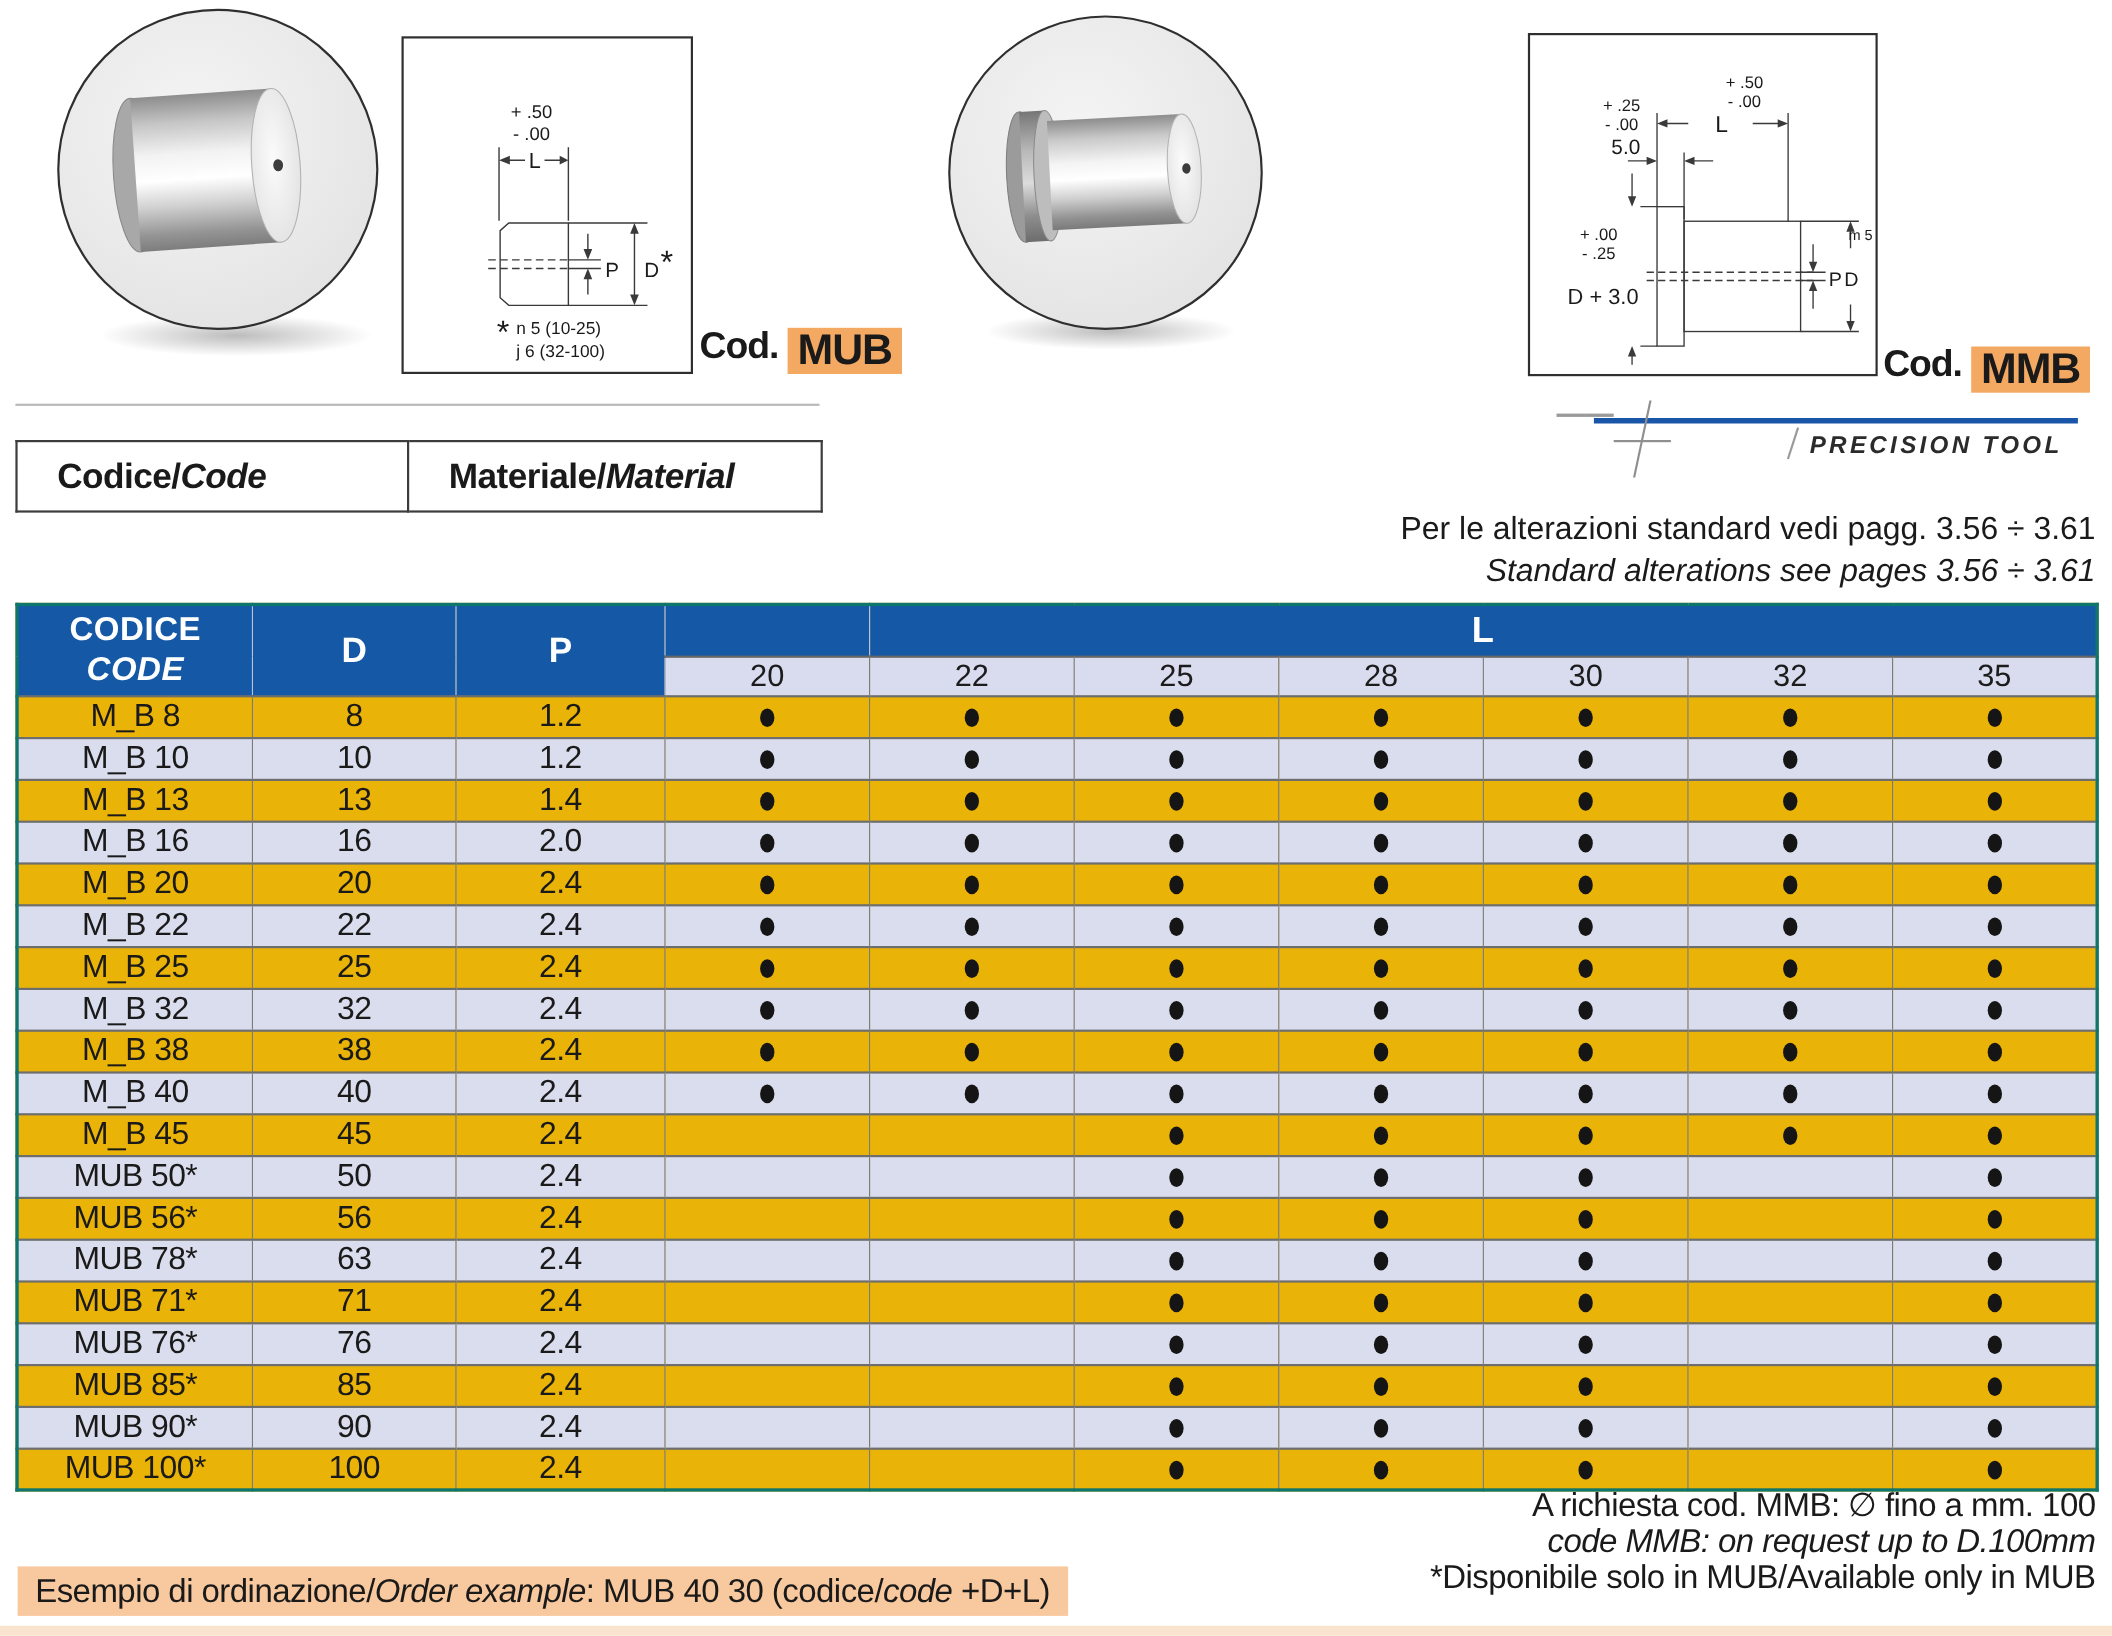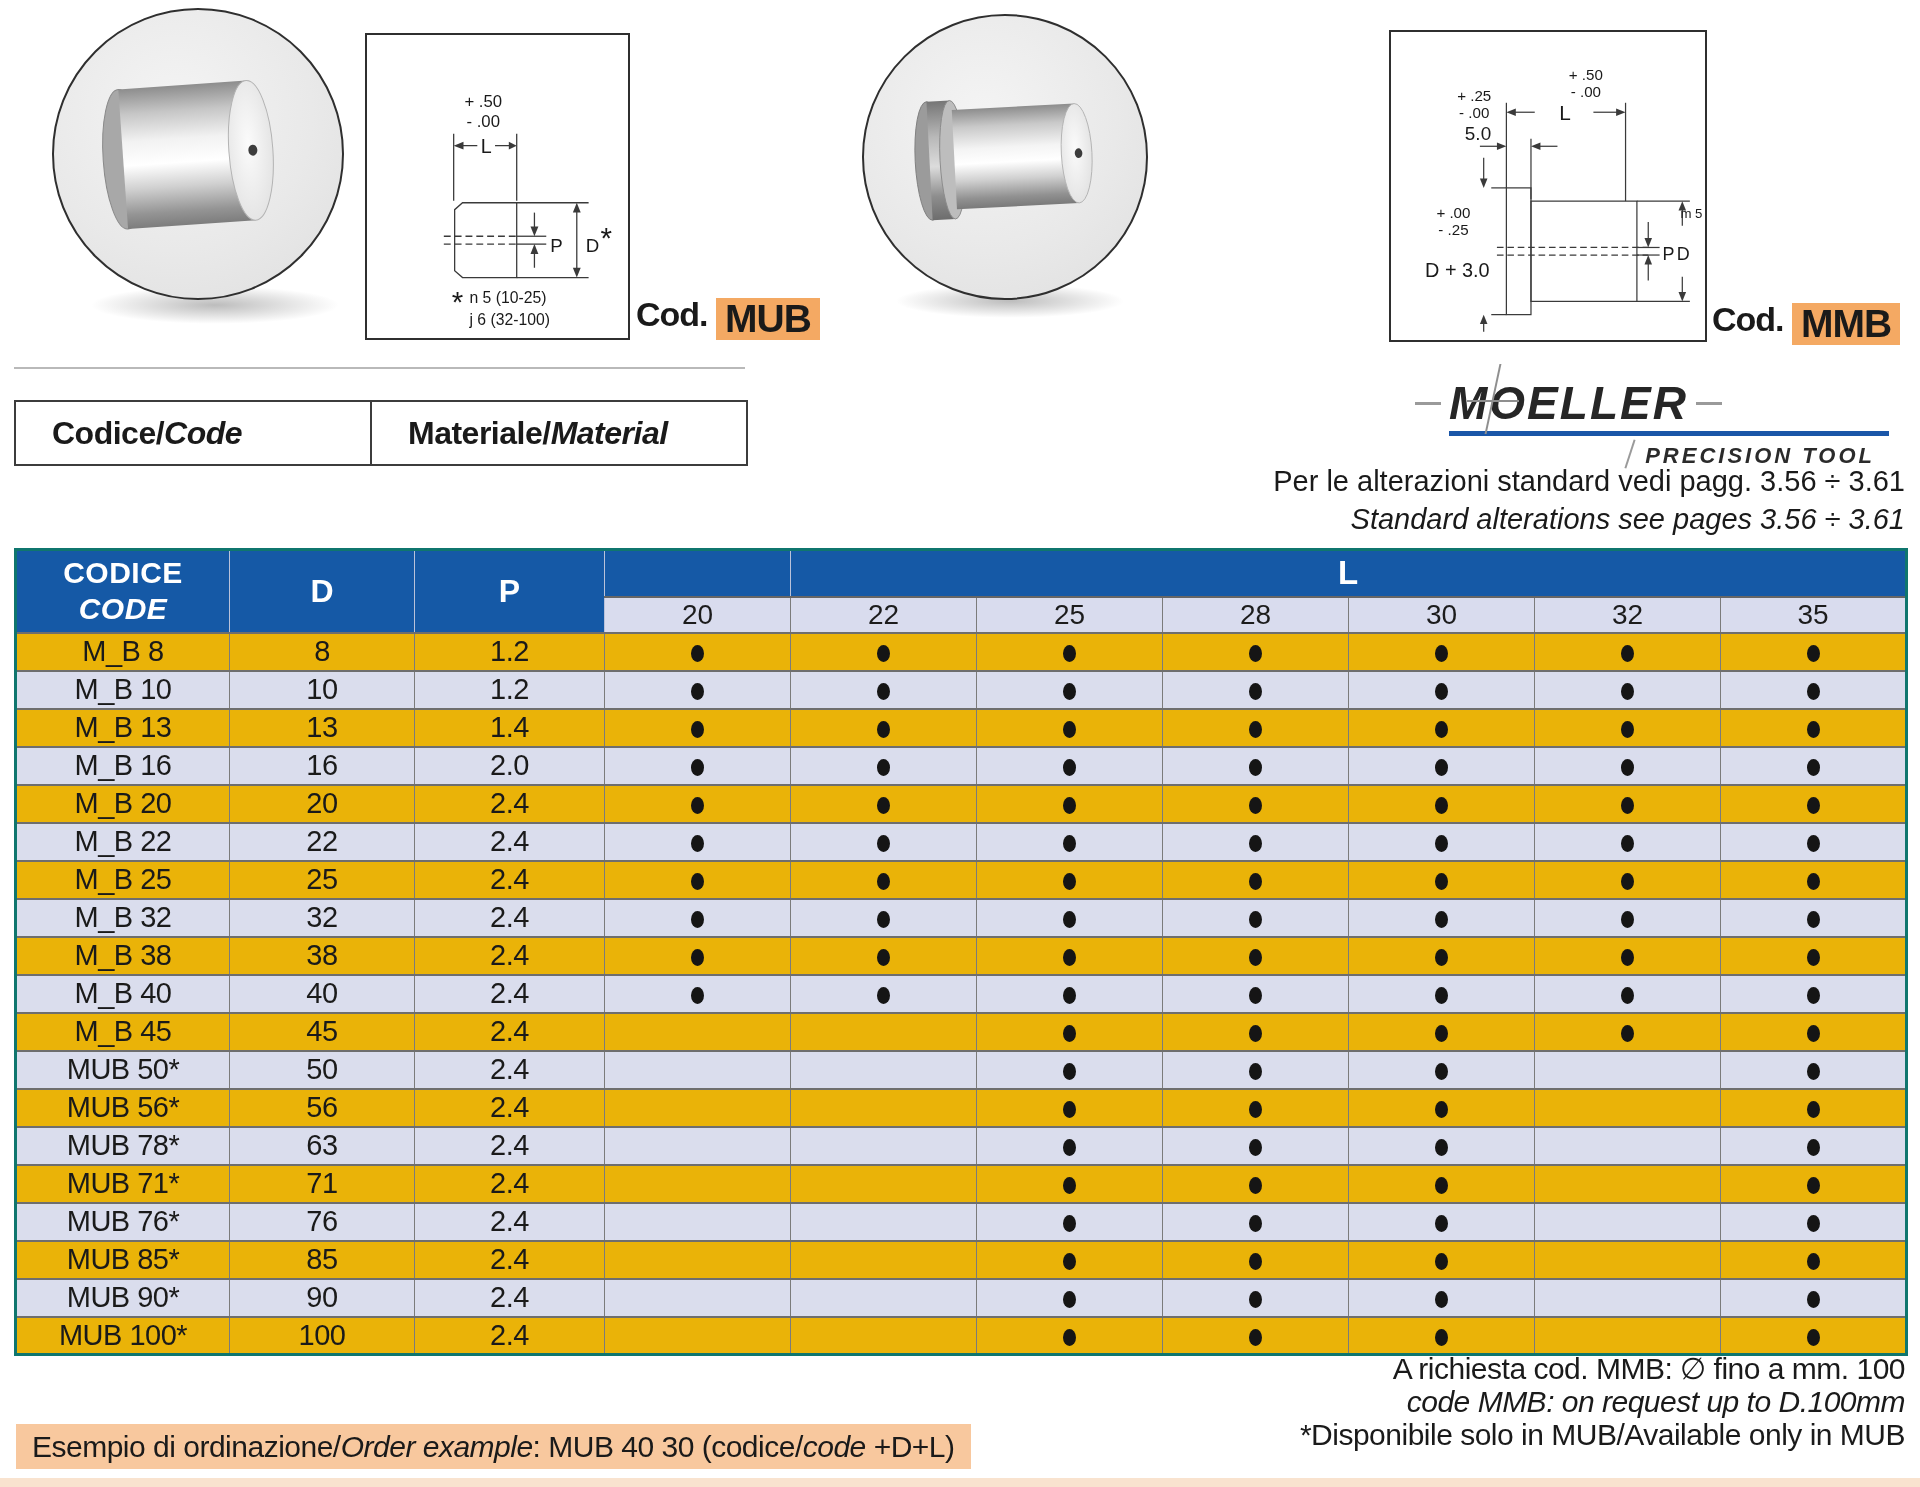--- a/index.html
+++ b/index.html
@@ -225,29 +225,28 @@
       <line class="dln" x1="260" y1="278" x2="316" y2="278"></line>
       <line class="dln" x1="308" y1="198" x2="308" y2="181"></line>
       <polygon class="dply" points="308,172 304,182 312,182"></polygon>
       <line class="dln" x1="308" y1="252" x2="308" y2="269"></line>
       <polygon class="dply" points="308,278 304,268 312,268"></polygon>
       <text x="302" y="234" font-size="19">D</text>
       <text x="306" y="190" font-size="14">m 5</text>
     </svg>
   </div>
 
-  <div class="code-label" style="left:1712px;top:300px">
+  <div class="code-label" style="left:1712px;top:312px">
     <span>Cod.</span>
     <span class="chip">MMB</span>
   </div>
 
   <div class="brand" style="left:1415px;top:376px">
     <div class="brand-row">
       <span class="brand-dash"></span>
-      <span class="brand-word">MOELLER</span>
       <span class="cross-v"></span>
       <span class="cross-h"></span>
       <span class="brand-dash"></span>
     </div>
     <div class="brand-underline"></div>
     <div class="brand-tagline">
       <span class="tag-slash"></span>
       <span class="tagtext">PRECISION TOOL</span>
     </div>
   </div>

